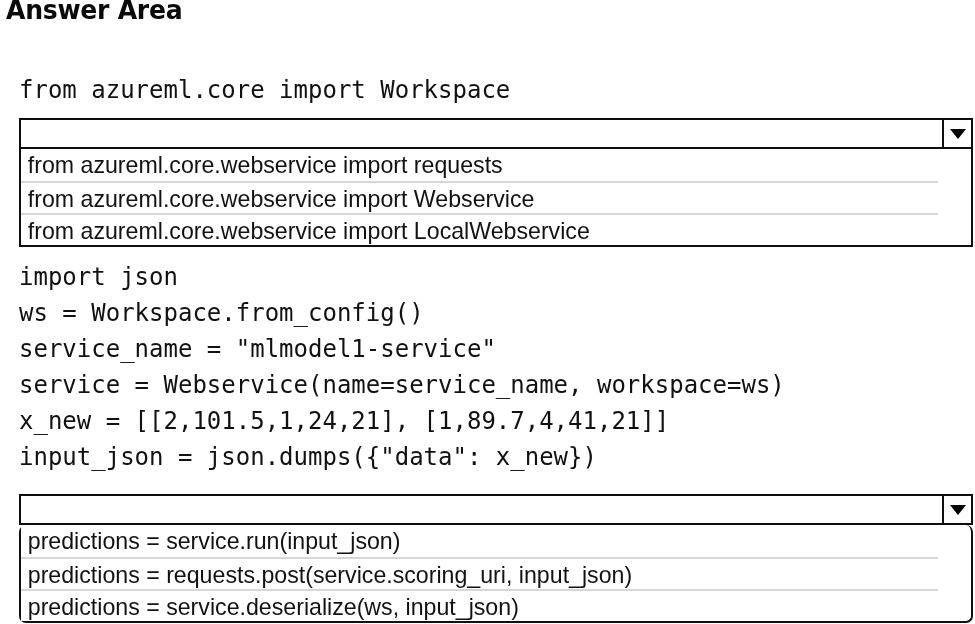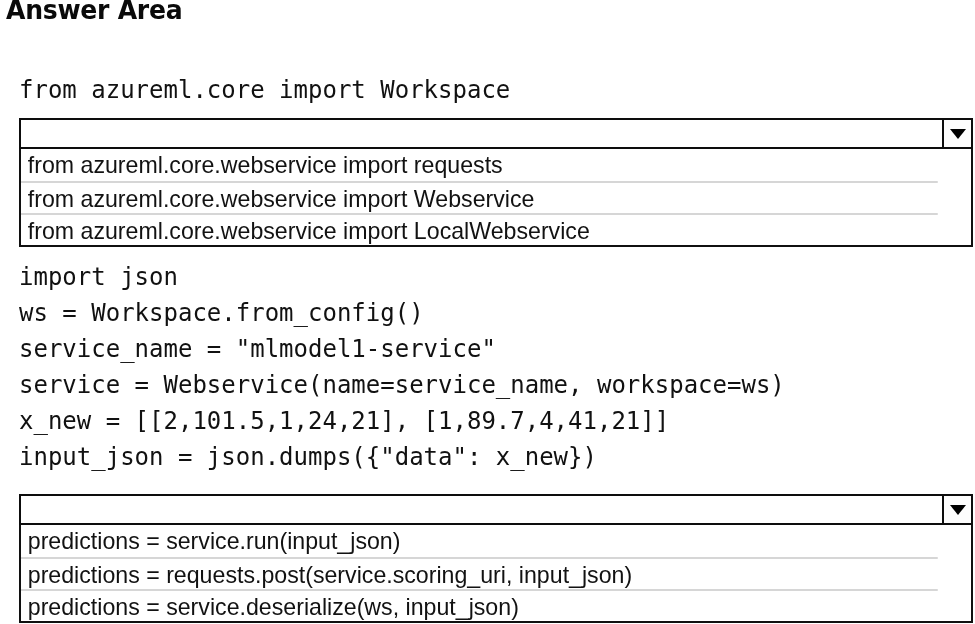--- a/index.html
+++ b/index.html
@@ -141,17 +141,17 @@
 <div class="code-line" style="top:403px;">x_new = [[2,101.5,1,24,21], [1,89.7,4,41,21]]</div>
 <div class="code-line" style="top:439px;">input_json = json.dumps({"data": x_new})</div>
 
 <div class="combo" style="top:494px;">
   <div class="combo-value" title=""></div>
   <div class="combo-button">
     <span class="caret"></span>
   </div>
 </div>
 
-<div class="dropdown-list" style="top:525px;">
+<div class="dropdown-list" style="top:525px;border-radius:7px;">
   <div class="dropdown-item">predictions = service.run(input_json)</div>
   <div class="dropdown-item">predictions = requests.post(service.scoring_uri, input_json)</div>
   <div class="dropdown-item">predictions = service.deserialize(ws, input_json)</div>
 </div>
 
 </body></html>

